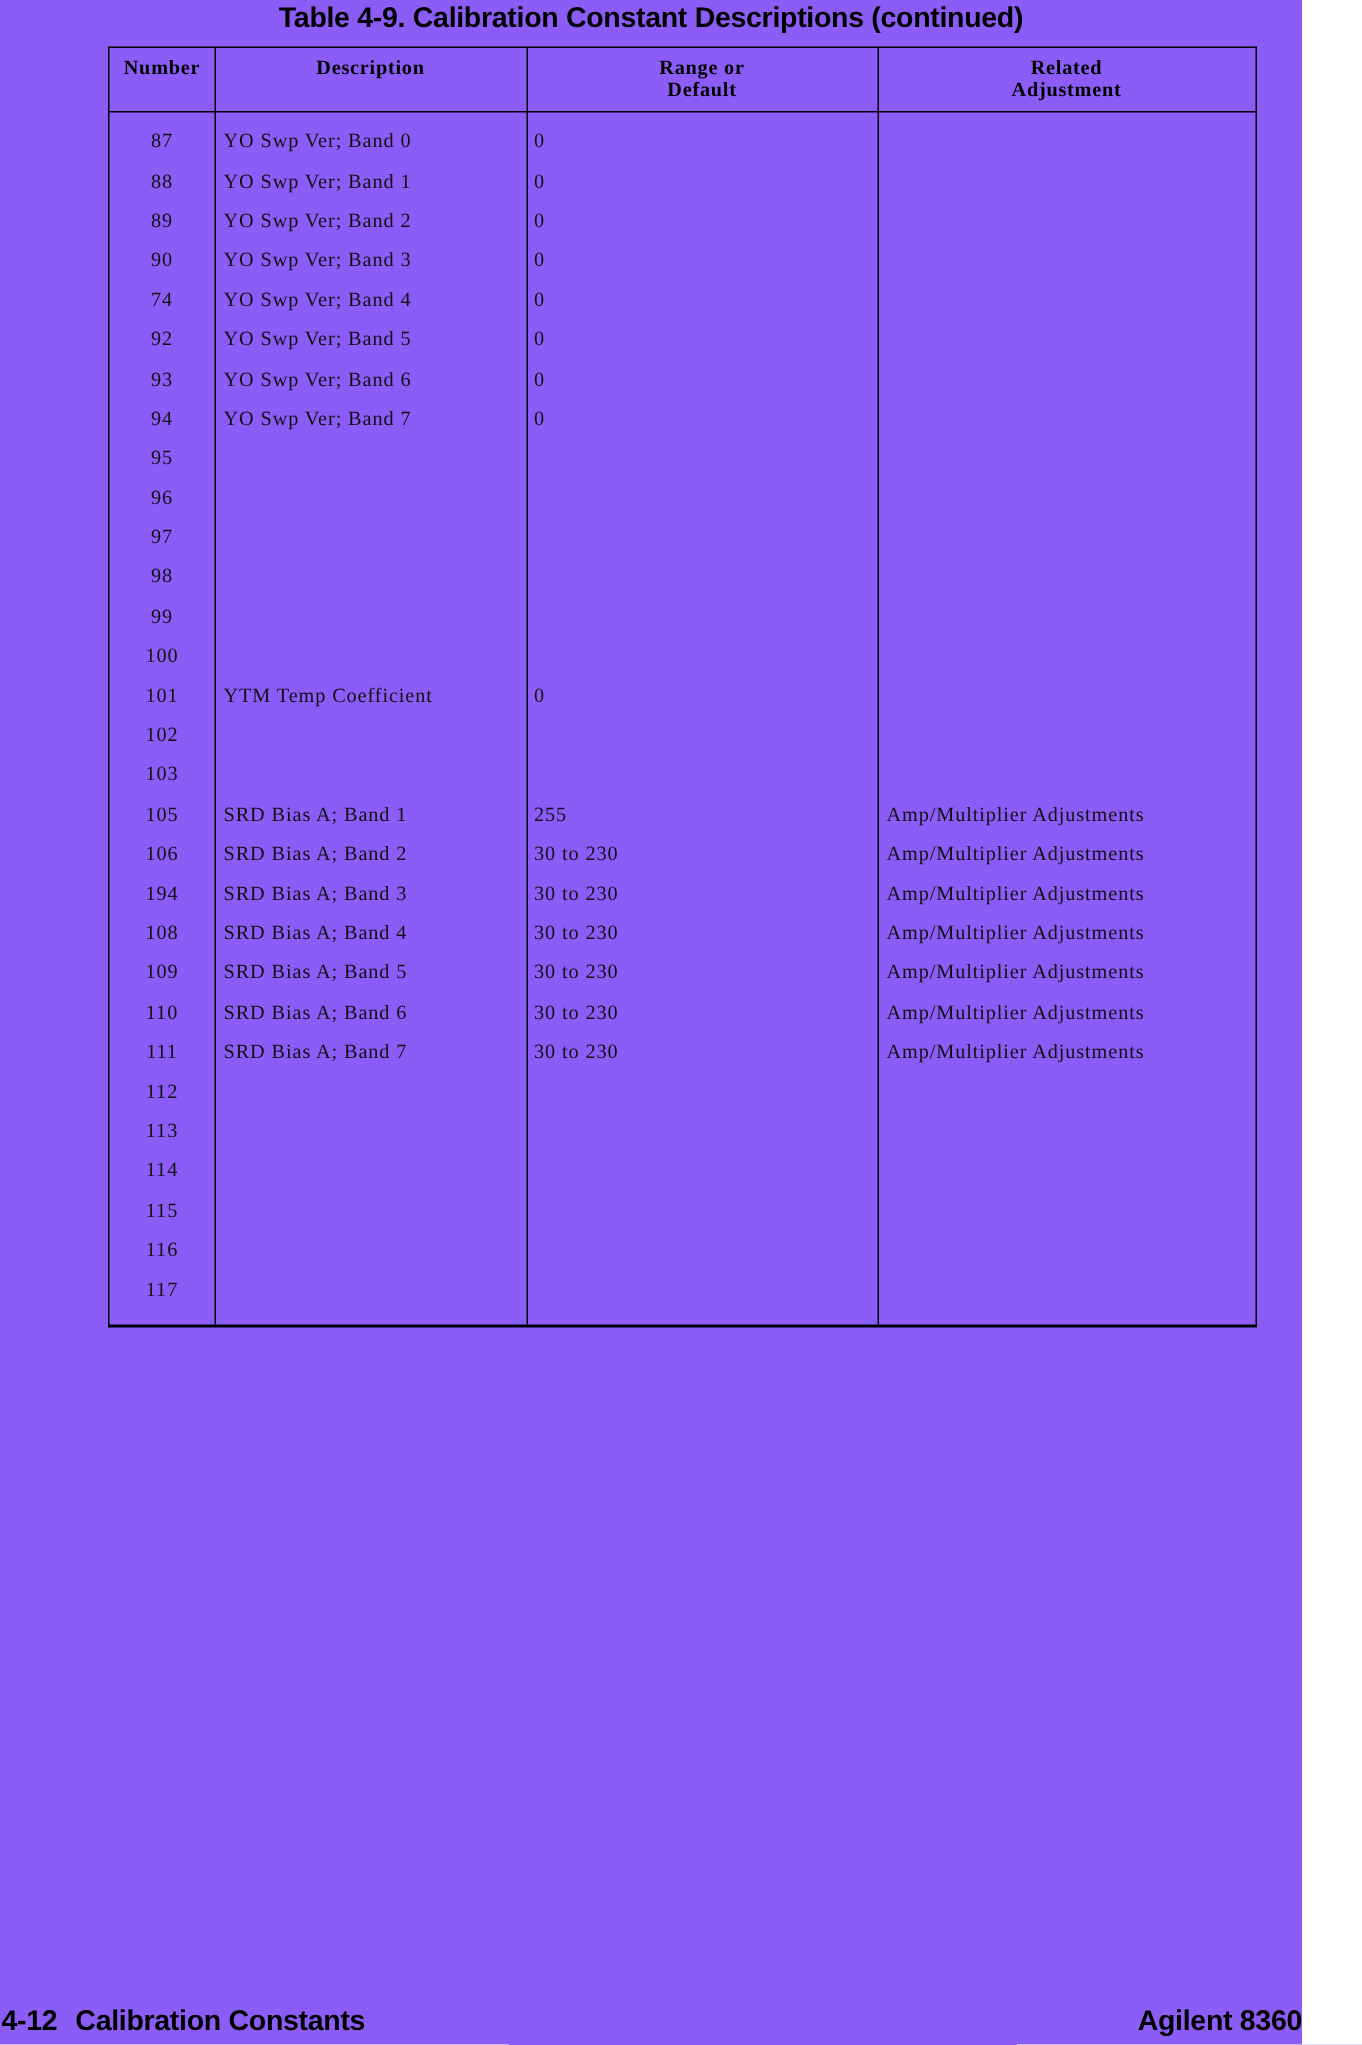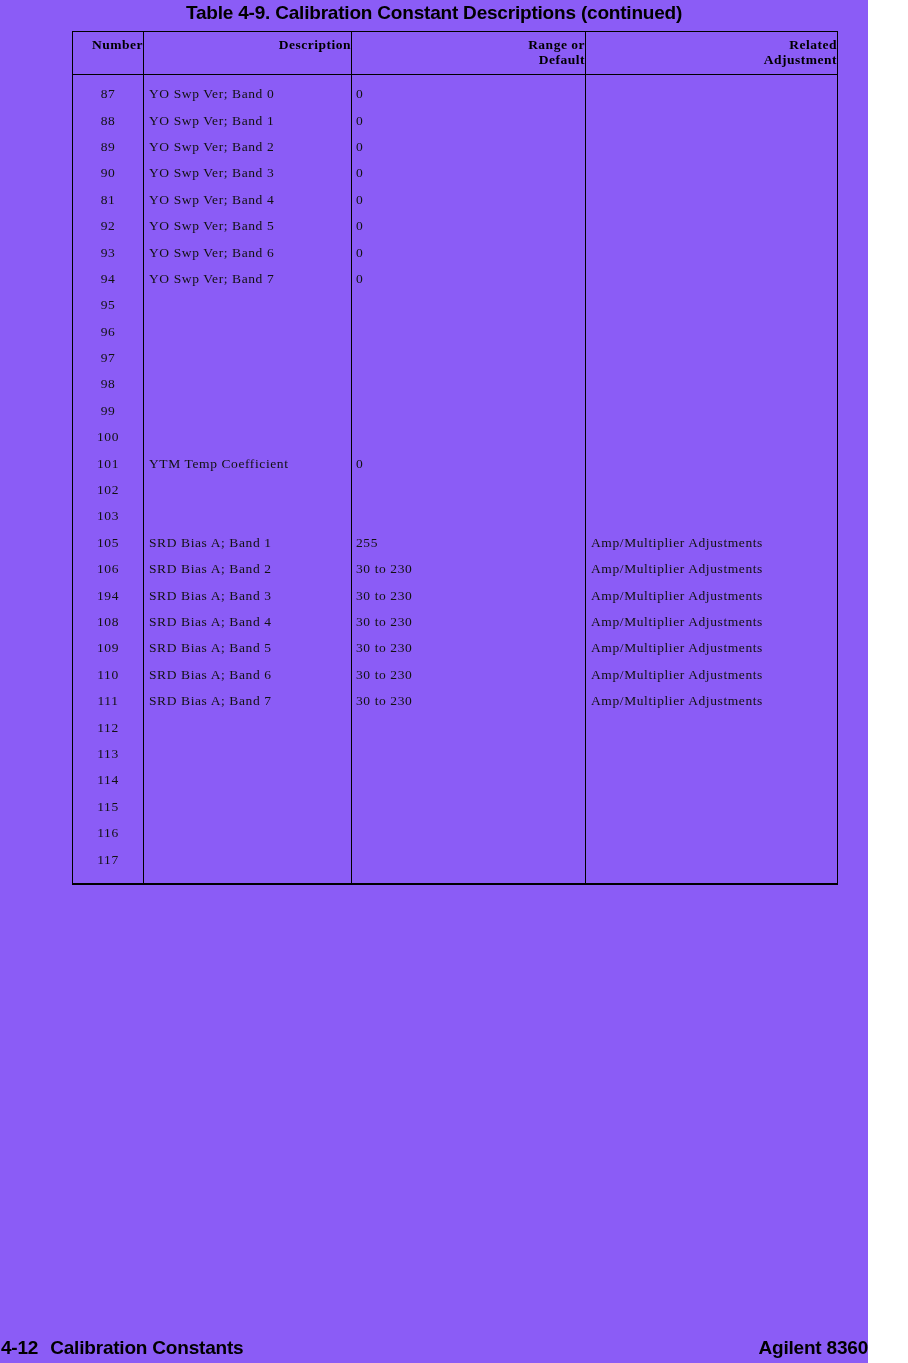--- a/index.html
+++ b/index.html
@@ -50,21 +50,21 @@
     height: 43px;
     border-bottom: 1px solid #000000;
     display: flex;
     font-weight: bold;
     font-size: 13.5px;
     letter-spacing: 0.5px;
     line-height: 15px;
   }
   .th {
     padding-top: 5px;
-    text-align: right;
+    text-align: center;
   }
   .th.c1 { width: 70px; }
   .th.c2 { width: 208px; }
   .th.c3 { width: 234px; }
   .th.c4 { flex: 1; }
   .tbody {
     position: absolute;
     top: 44px; left: 0; right: 0; bottom: 0;
     padding-top: 5px;
     overflow: hidden;
@@ -148,21 +148,21 @@
           <div class="td c3">0</div>
           <div class="td c4"></div>
         </div>
         <div class="trow">
           <div class="td c1">90</div>
           <div class="td c2">YO Swp Ver; Band 3</div>
           <div class="td c3">0</div>
           <div class="td c4"></div>
         </div>
         <div class="trow">
-          <div class="td c1">81</div>
+          <div class="td c1">74</div>
           <div class="td c2">YO Swp Ver; Band 4</div>
           <div class="td c3">0</div>
           <div class="td c4"></div>
         </div>
         <div class="trow">
           <div class="td c1">92</div>
           <div class="td c2">YO Swp Ver; Band 5</div>
           <div class="td c3">0</div>
           <div class="td c4"></div>
         </div>

